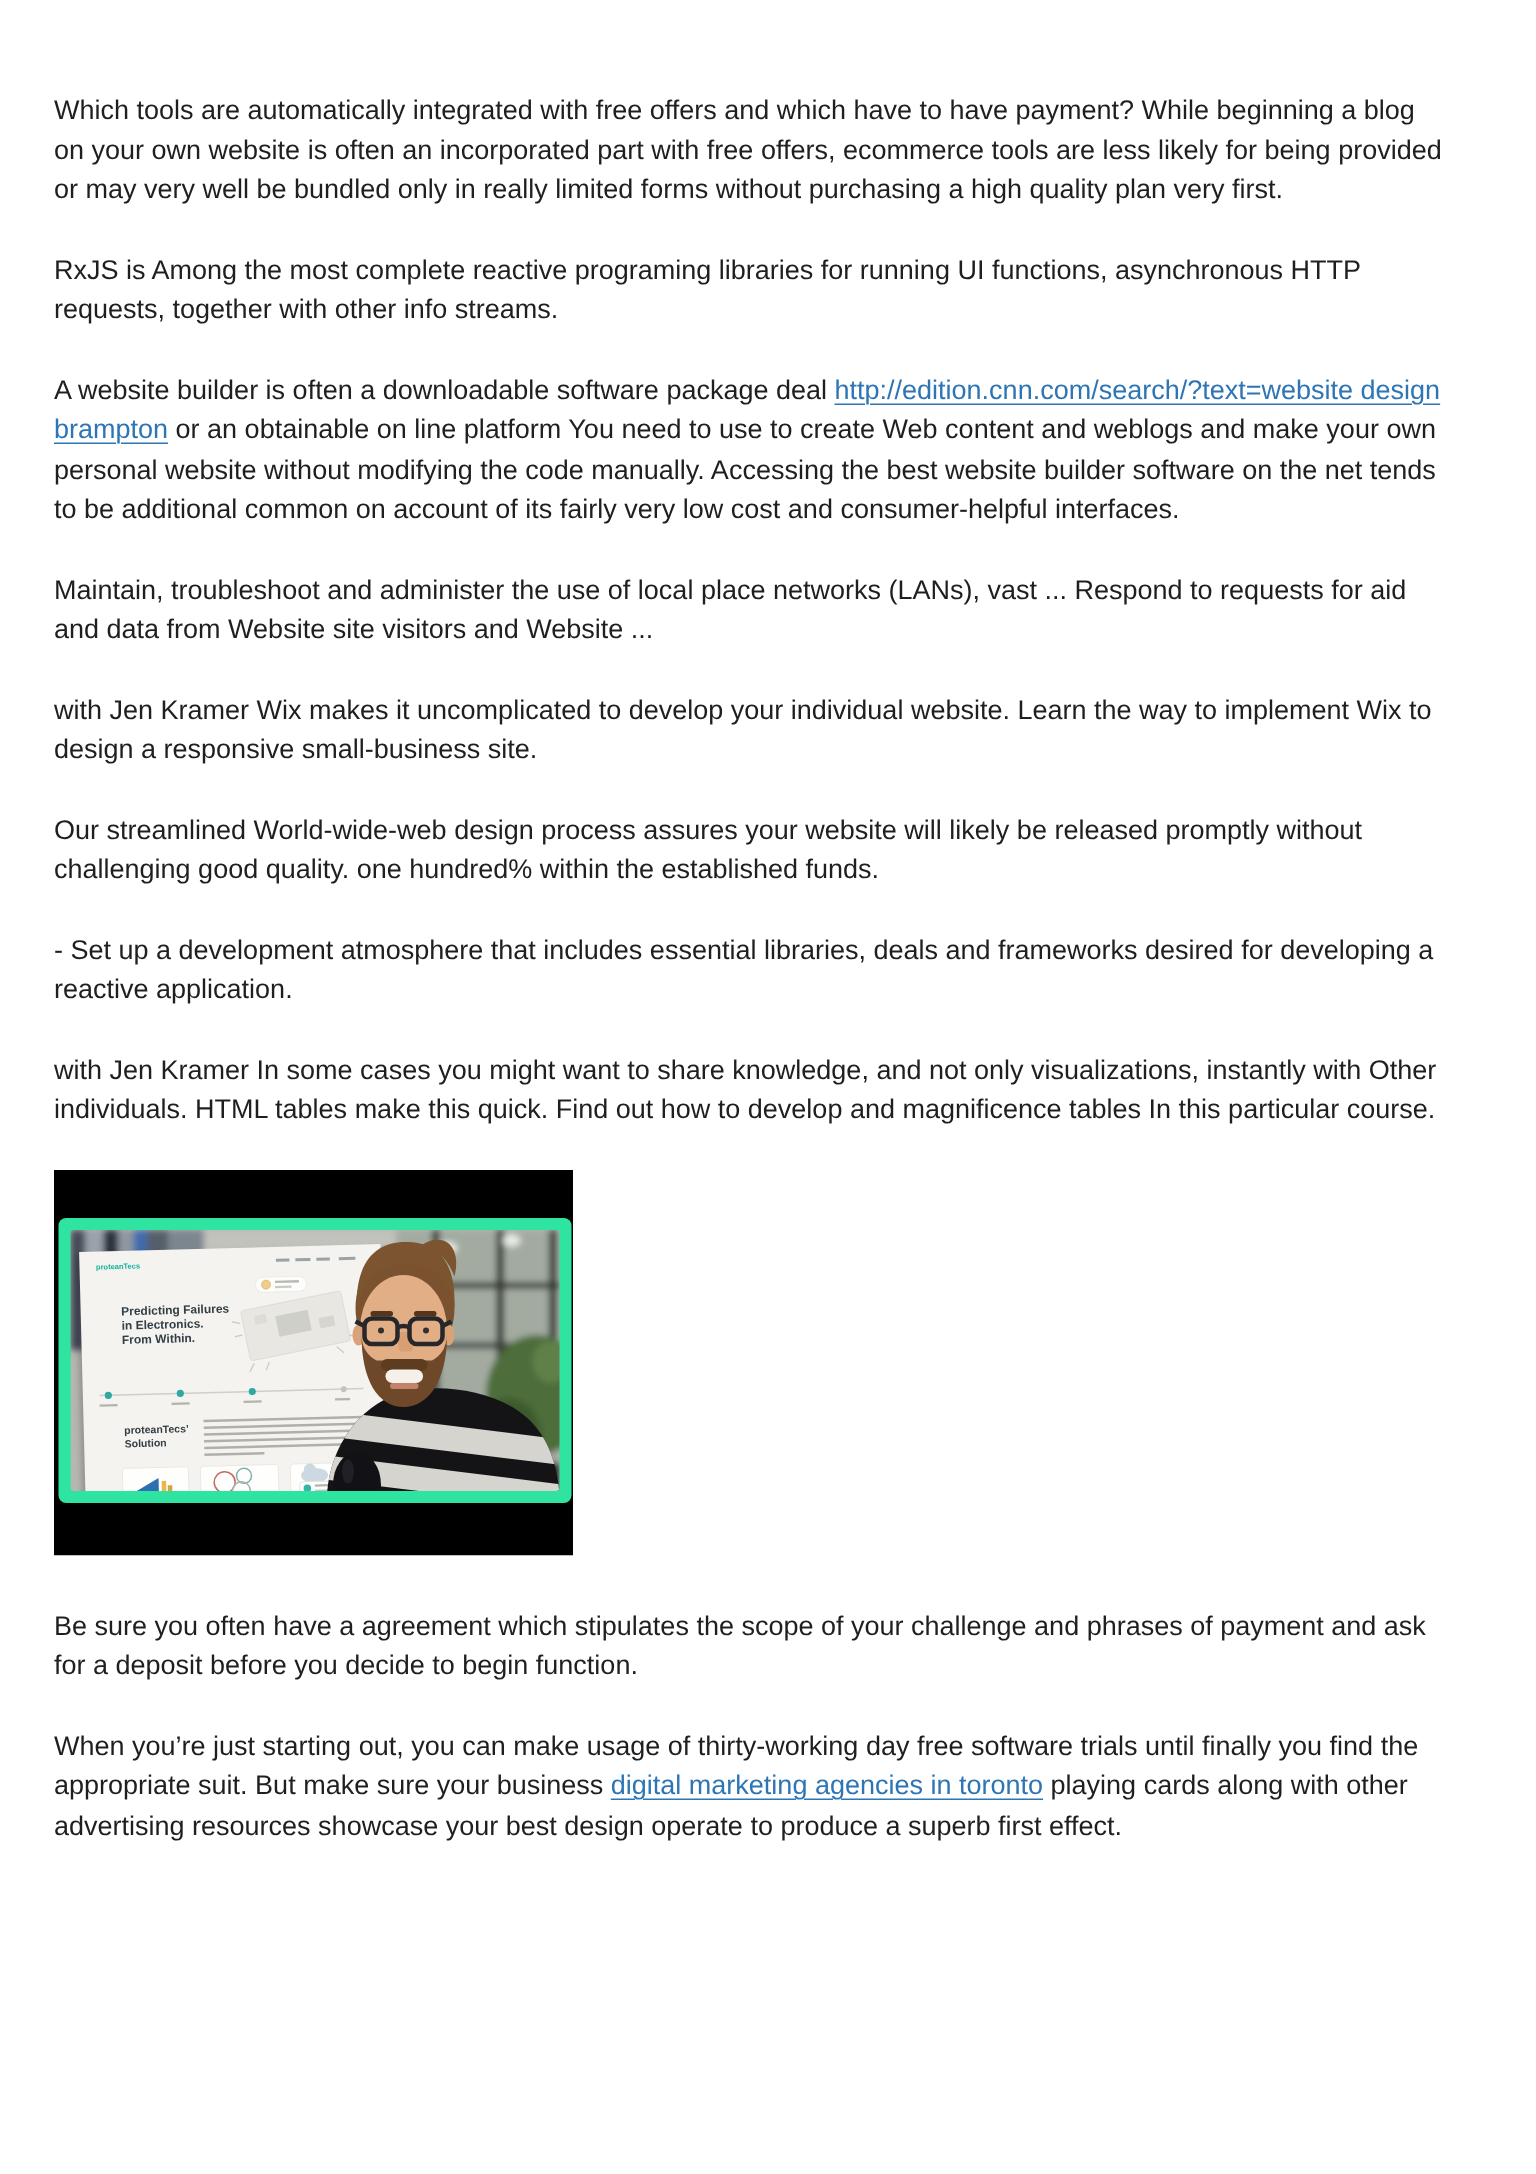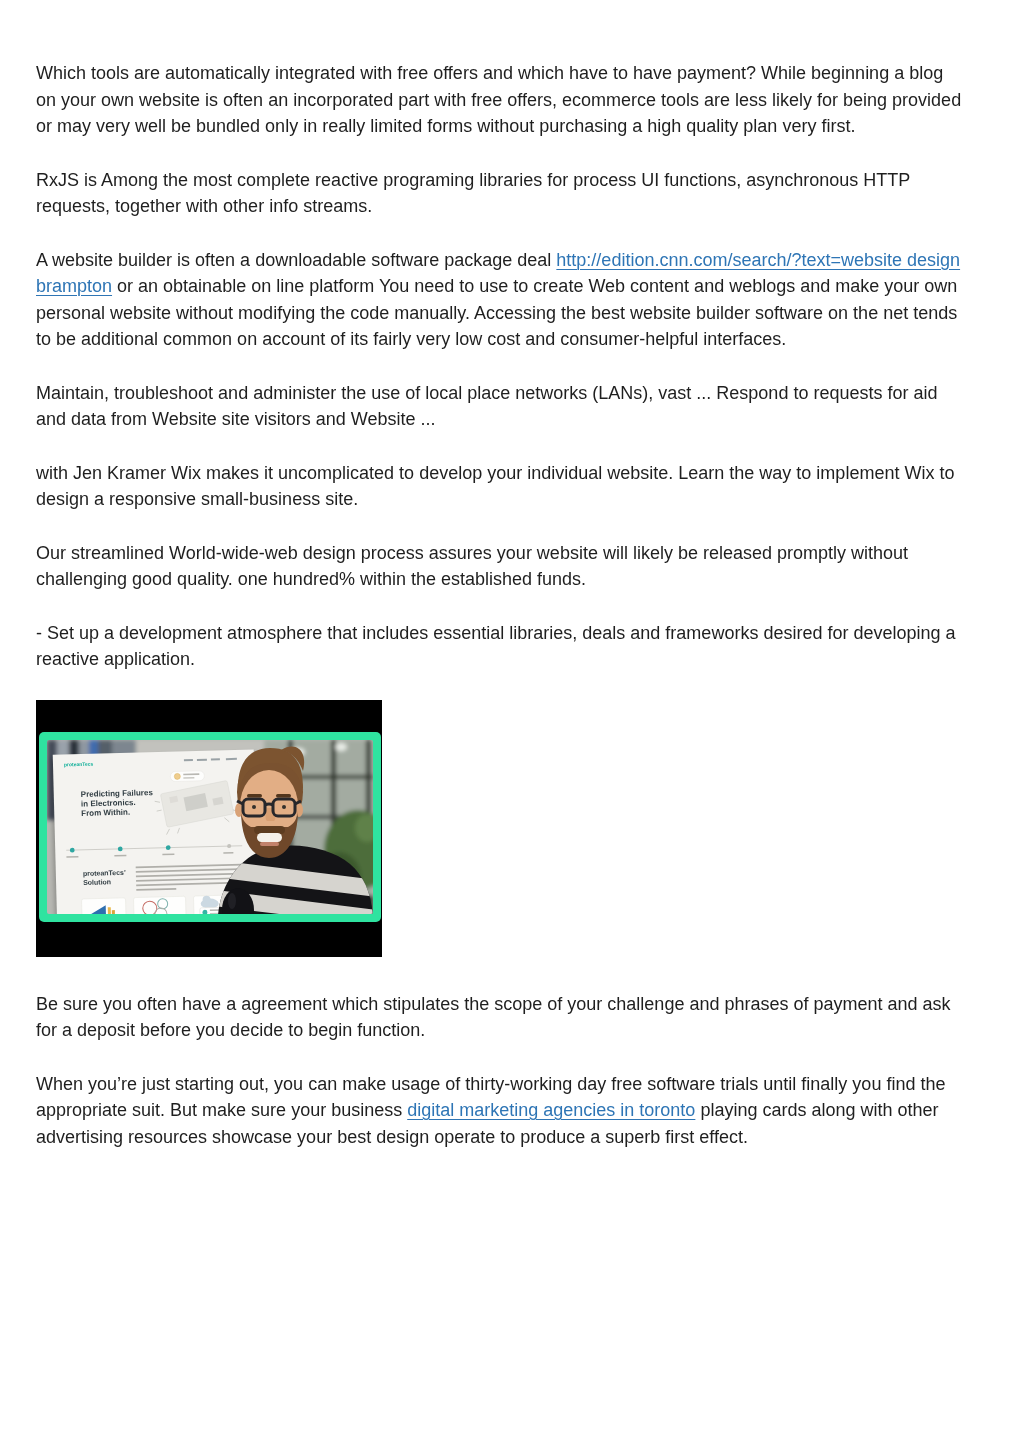--- a/index.html
+++ b/index.html
@@ -27,33 +27,34 @@
   figure.thumb svg { display: block; }
   .mock-text { font-family: "Liberation Sans", sans-serif; }
 </style>
 </head>
 <body>
 
 <main class="doc">
 
   <p>Which tools are automatically integrated with free offers and which have to have payment? While beginning a blog on your own website is often an incorporated part with free offers, ecommerce tools are less likely for being provided or may very well be bundled only in really limited forms without purchasing a high quality plan very first.</p>
 
-  <p>RxJS is Among the most complete reactive programing libraries for process UI functions, asynchronous HTTP requests, together with other info streams.</p>
+  <p>RxJS is Among the most complete reactive programing libraries for running UI functions, asynchronous HTTP requests, together with other info streams.</p>
 
   <p><span>A website builder is often a downloadable software package deal </span><a href="#">http://edition.cnn.com/search/?text=website design brampton</a><span> or an obtainable on line platform You need to use to create Web content and weblogs and make your own personal website without modifying the code manually. Accessing the best website builder software on the net tends to be additional common on account of its fairly very low cost and consumer-helpful interfaces.</span></p>
 
 
   <p>Maintain, troubleshoot and administer the use of local place networks (LANs), vast ... Respond to requests for aid and data from Website site visitors and Website ...</p>
 
   <p>with Jen Kramer Wix makes it uncomplicated to develop your individual website. Learn the way to implement Wix to design a responsive small-business site.</p>
 
   <p>Our streamlined World-wide-web design process assures your website will likely be released promptly without challenging good quality. one hundred% within the established funds.</p>
 
   <p>- Set up a development atmosphere that includes essential libraries, deals and frameworks desired for developing a reactive application.</p>
 
+  <p>with Jen Kramer In some cases you might want to share knowledge, and not only visualizations, instantly with Other individuals. HTML tables make this quick. Find out how to develop and magnificence tables In this particular course.</p>
 
   <figure class="thumb">
     <svg viewBox="0 0 346 257" width="346" height="257" role="img">
       <defs>
         <clipPath id="ph">
             <rect x="11" y="40" width="326" height="174" rx="2"></rect>
           </clipPath>
         <clipPath id="torso">
             <path d="M182,216 C184,186 202,158 230,149 C256,141 294,147 314,164 C328,176 335,193 337,216 Z"></path>
           </clipPath>

